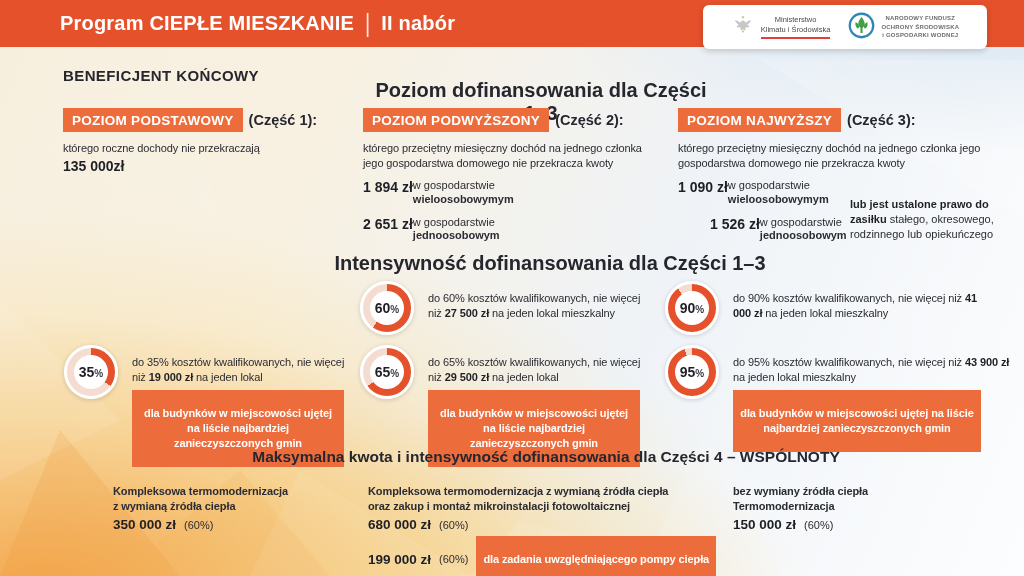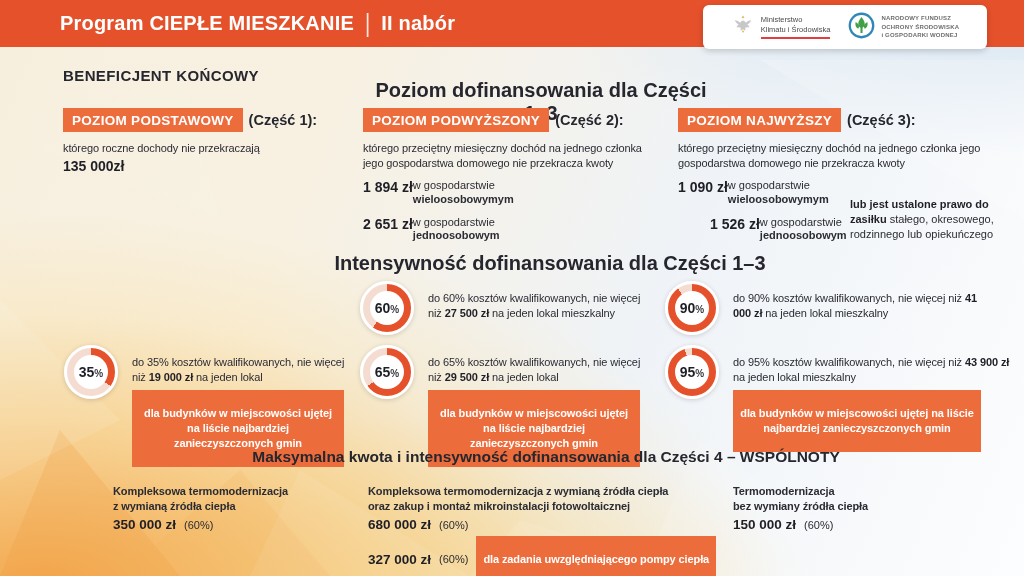--- a/index.html
+++ b/index.html
@@ -16,21 +16,21 @@
   .poly { position:absolute; inset:0; pointer-events:none; }
 
   
   .header { position:absolute; top:0; left:0; right:0; height:47px; background:#E5512B; }
   .header-title { position:absolute; left:60px; top:0; height:47px; display:flex; align-items:center;
     color:#fff; font-size:20px; font-weight:700; letter-spacing:.2px; white-space:nowrap; }
   .header-divider { font-weight:400; opacity:.85; margin:0 11px; transform:scaleY(1.25); display:inline-block; }
 
   .logo-card { position:absolute; right:37px; top:5px; width:284px; height:44px; background:#fff;
     border-radius:6px; box-shadow:0 2px 6px rgba(0,0,0,.18); display:flex; align-items:center;
-    justify-content:center; gap:18px; padding:8px 12px; }
+    justify-content:center; gap:18px; padding:8px 12px;text-align:center; }
   .logo-group { display:flex; align-items:center; gap:6px; }
   .ministry-text { font-size:7.5px; line-height:1.3; color:#4c4c4c; }
   .ministry-underline { height:2px; background:#e23e3e; margin-top:2px; }
   .fund-text { font-size:6px; font-weight:700; line-height:1.45; color:#6d6d6d; letter-spacing:.2px; }
 
   
   .sec-heading { position:absolute; font-size:20px; font-weight:700; color:#26262e; text-align:center; }
   .level-badge { display:inline-block; background:#ED6C3C; color:#fff; font-weight:700;
     font-size:13.5px; letter-spacing:.3px; padding:5px 9px 4px; }
   .level-part { font-size:14.5px; font-weight:700; color:#26262e; margin-left:6px; }
@@ -267,28 +267,28 @@
   </div>
 
   <div class="opt-col" style="left:368px; width:352px;">
     <div class="opt-desc">Kompleksowa termomodernizacja z wymianą źródła ciepła</div>
     <div class="opt-desc">oraz zakup i montaż mikroinstalacji fotowoltaicznej</div>
     <div class="opt-amt-row">
       <span class="opt-amt">680 000 zł</span>
       <span class="opt-pct">(60%)</span>
     </div>
     <div class="opt-amt-row">
-      <span class="opt-amt">327 000 zł</span>
+      <span class="opt-amt">199 000 zł</span>
       <span class="opt-pct">(60%)</span>
       <span class="int-note" style="margin-top:0;">dla zadania uwzględniającego pompy ciepła</span>
     </div>
   </div>
 
   <div class="opt-col" style="left:733px; width:252px;">
+    <div class="opt-desc">bez wymiany źródła ciepła</div>
     <div class="opt-desc">Termomodernizacja</div>
-    <div class="opt-desc">bez wymiany źródła ciepła</div>
     <div class="opt-amt-row">
       <span class="opt-amt">150 000 zł</span>
       <span class="opt-pct">(60%)</span>
     </div>
   </div>
 
 </div>
 
 </body></html>

